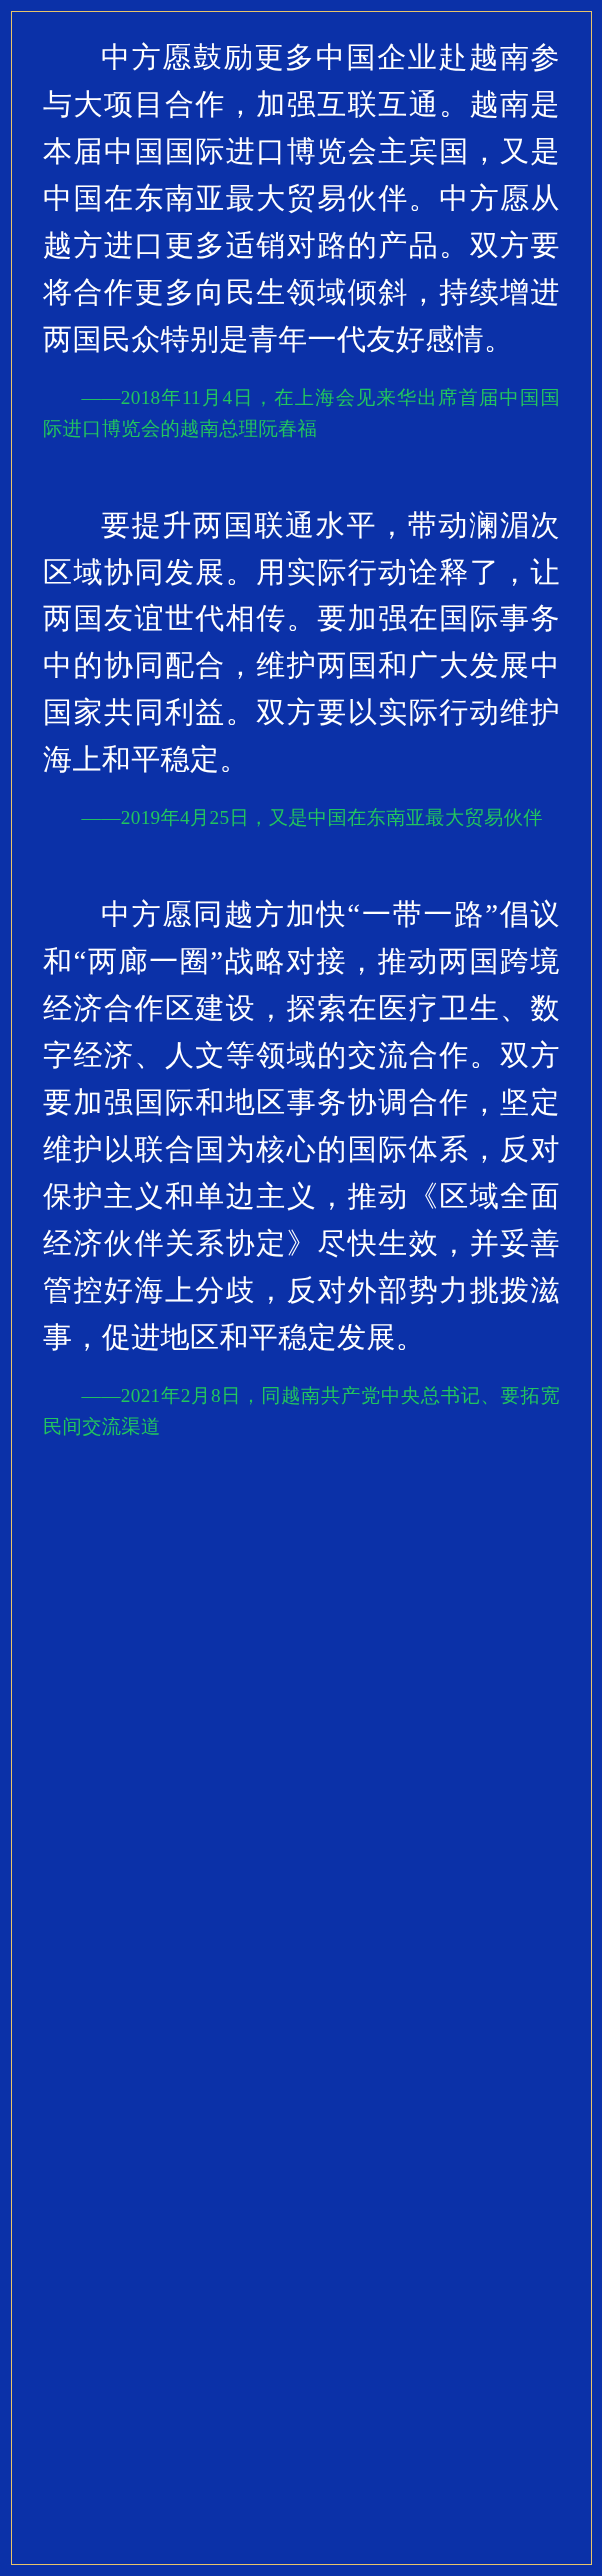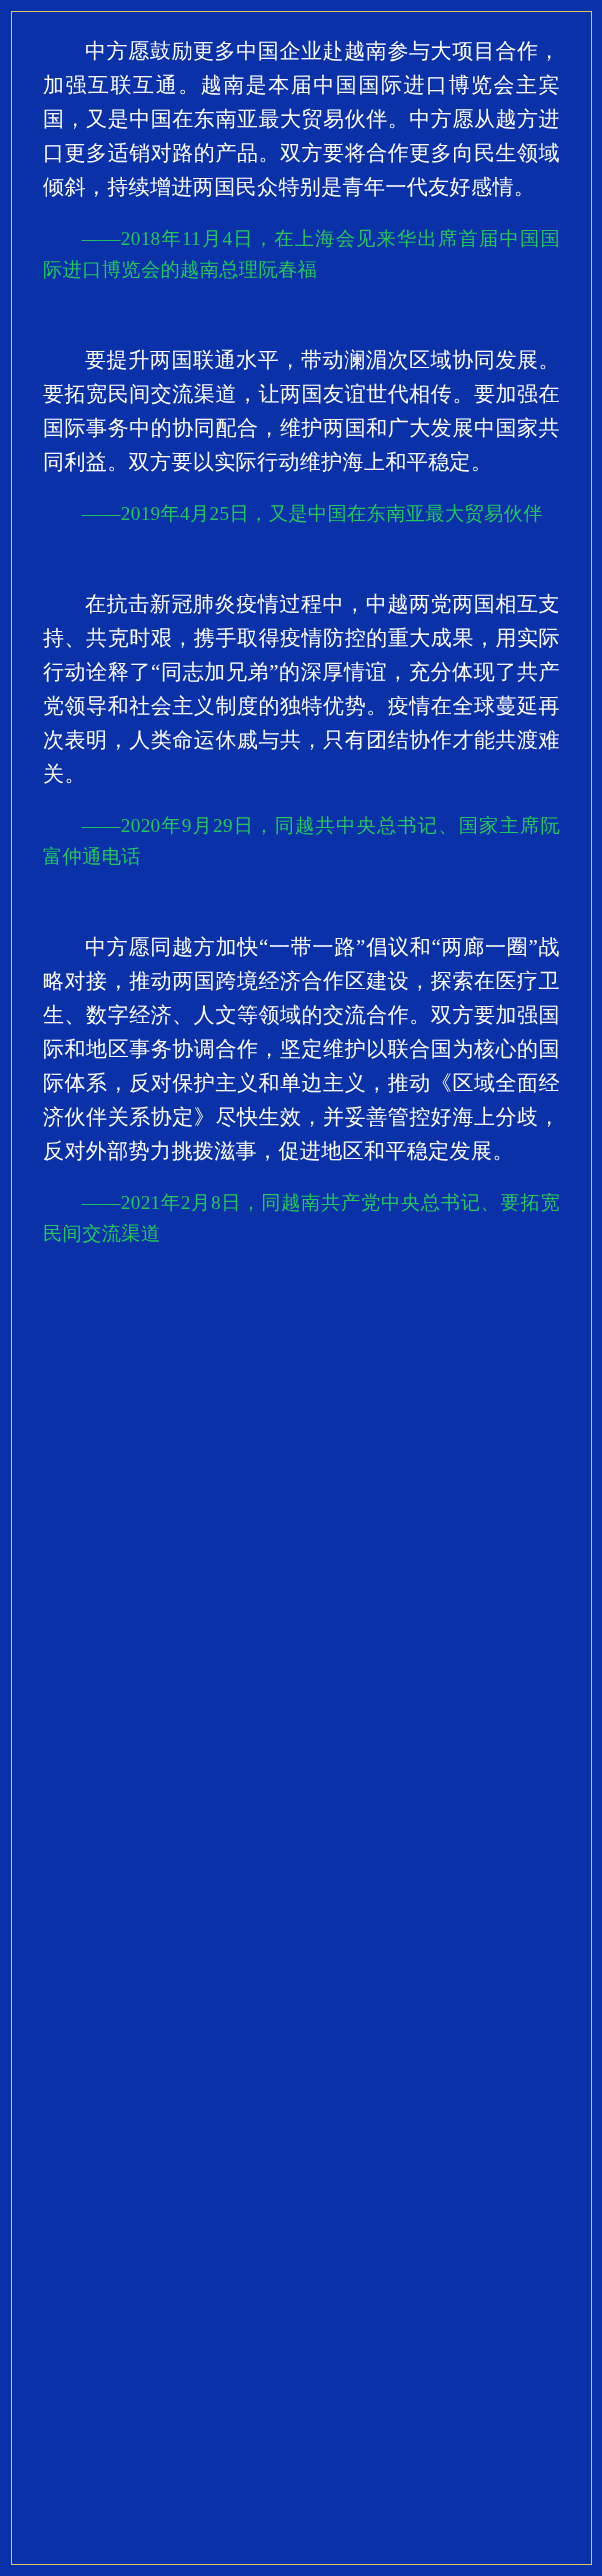--- a/index.html
+++ b/index.html
@@ -35,21 +35,21 @@
     box-sizing: border-box;
   }
   .quote-block {
     margin-bottom: 57px;
   }
   .quote-block:last-child {
     margin-bottom: 12px;
   }
   .quote-text {
     color: #ffffff;
-    font-size: 21px;
+    font-size: 29px;
     line-height: 1.62;
     text-align: justify;
     text-justify: inter-ideograph;
     text-indent: 2em;
     letter-spacing: 0.4px;
     margin: 0 0 20px 0;
     font-weight: 400;
   }
   .quote-source {
     color: #22c55e;
@@ -68,28 +68,24 @@
 <div class="page">
   <div class="frame"></div>
   <div class="content">
 
     <div class="quote-block">
       <p class="quote-text">中方愿鼓励更多中国企业赴越南参与大项目合作，加强互联互通。越南是本届中国国际进口博览会主宾国，又是中国在东南亚最大贸易伙伴。中方愿从越方进口更多适销对路的产品。双方要将合作更多向民生领域倾斜，持续增进两国民众特别是青年一代友好感情。</p>
       <p class="quote-source">——2018年11月4日，在上海会见来华出席首届中国国际进口博览会的越南总理阮春福</p>
     </div>
 
     <div class="quote-block">
-      <p class="quote-text">要提升两国联通水平，带动澜湄次区域协同发展。要拓宽民间交流渠道，让两国友谊世代相传。要加强在国际事务中的协同配合，维护两国和广大发展中国家共同利益。双方要以实际行动维护海上和平稳定。</p>
+      <p class="quote-text">要提升两国联通水平，带动澜湄次区域协同发展。用实际行动诠释了，让两国友谊世代相传。要加强在国际事务中的协同配合，维护两国和广大发展中国家共同利益。双方要以实际行动维护海上和平稳定。</p>
       <p class="quote-source">——2019年4月25日，又是中国在东南亚最大贸易伙伴</p>
     </div>
 
-    <div class="quote-block">
-      <p class="quote-text">在抗击新冠肺炎疫情过程中，中越两党两国相互支持、共克时艰，携手取得疫情防控的重大成果，用实际行动诠释了“同志加兄弟”的深厚情谊，充分体现了共产党领导和社会主义制度的独特优势。疫情在全球蔓延再次表明，人类命运休戚与共，只有团结协作才能共渡难关。</p>
-      <p class="quote-source">——2020年9月29日，同越共中央总书记、国家主席阮富仲通电话</p>
-    </div>
 
     <div class="quote-block">
       <p class="quote-text">中方愿同越方加快“一带一路”倡议和“两廊一圈”战略对接，推动两国跨境经济合作区建设，探索在医疗卫生、数字经济、人文等领域的交流合作。双方要加强国际和地区事务协调合作，坚定维护以联合国为核心的国际体系，反对保护主义和单边主义，推动《区域全面经济伙伴关系协定》尽快生效，并妥善管控好海上分歧，反对外部势力挑拨滋事，促进地区和平稳定发展。</p>
       <p class="quote-source">——2021年2月8日，同越南共产党中央总书记、要拓宽民间交流渠道</p>
     </div>
 
   </div>
 </div>
 
 

